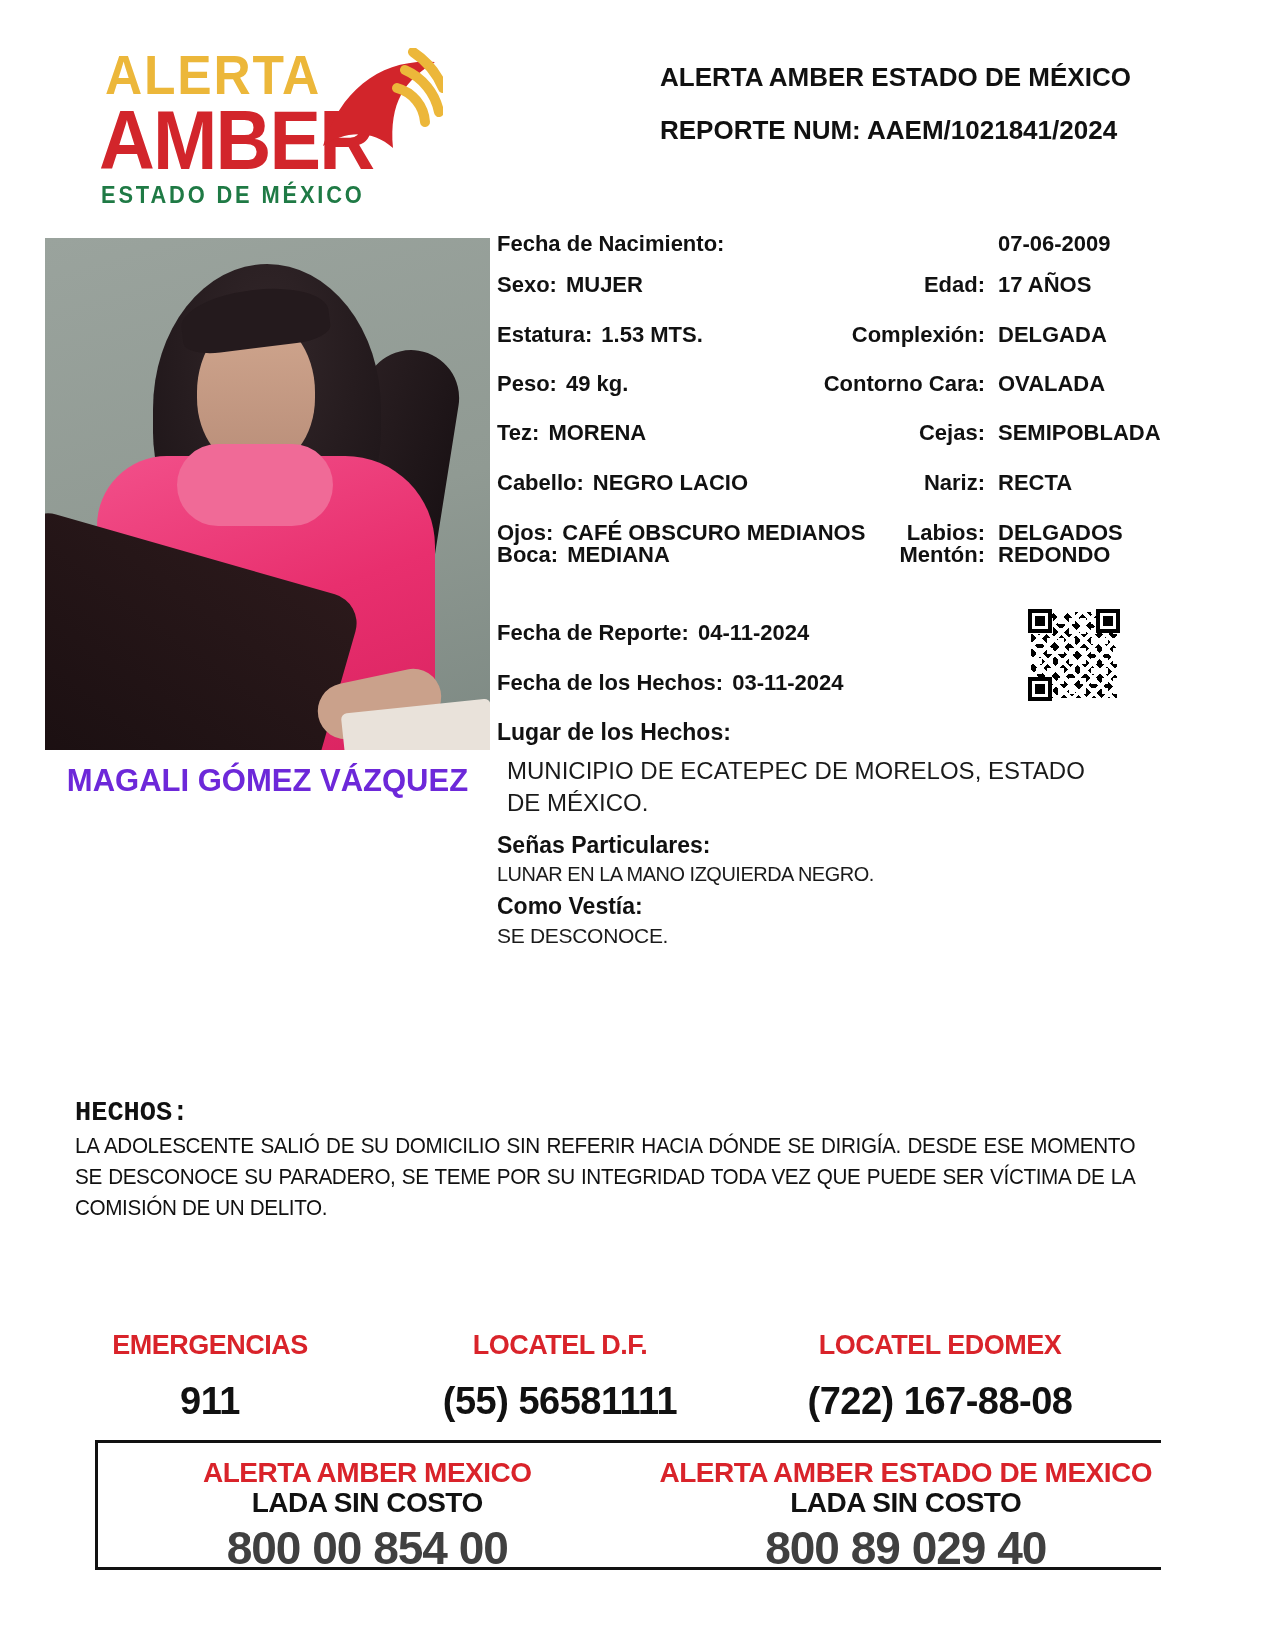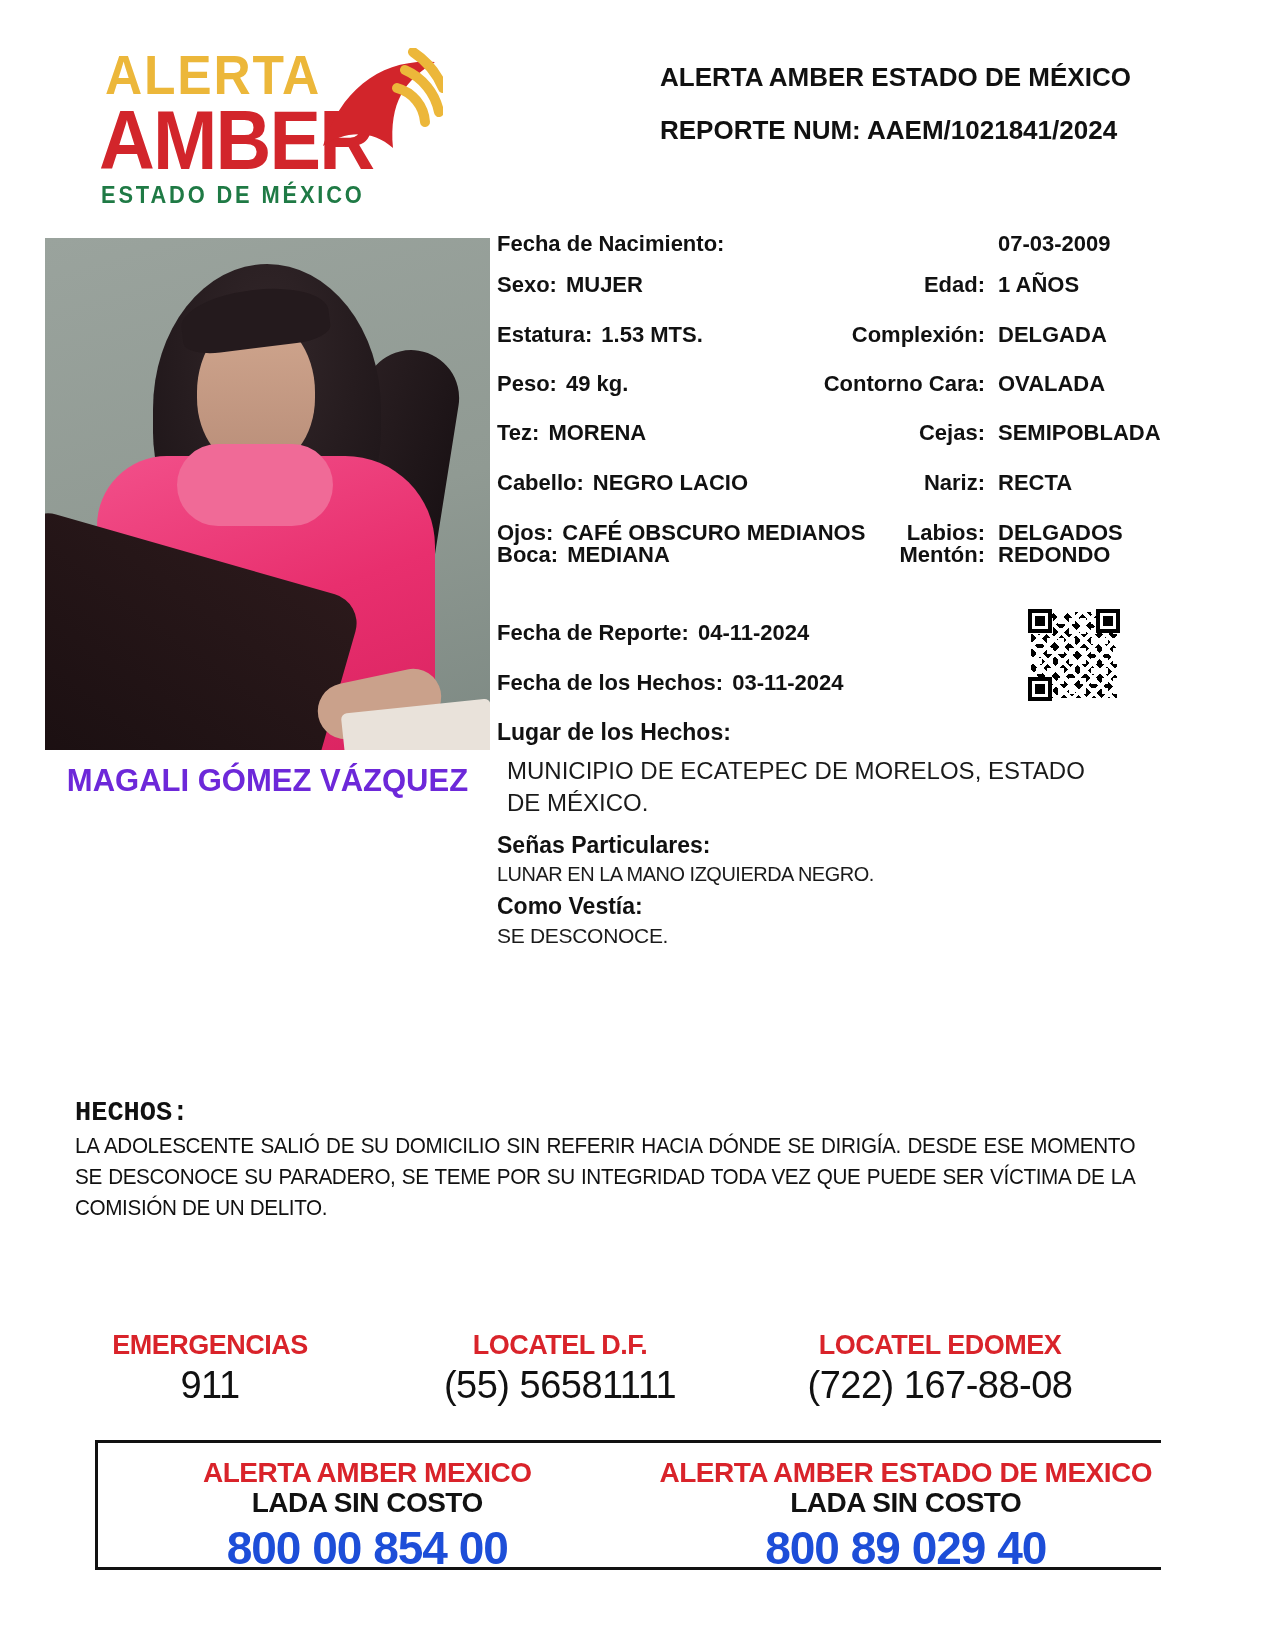--- a/index.html
+++ b/index.html
@@ -84,32 +84,32 @@
   .qr-f.tl { left:0; top:0; } .qr-f.tr { right:0; top:0; } .qr-f.bl { left:0; bottom:0; }
 
   
   .facts-label { left:75px; top:1098px; font-size:27px; font-weight:bold;font-family:Liberation Mono, monospace; }
   .facts-text { left:75px; top:1130px; width:1128px; font-size:22px; line-height:31px;
     text-align:justify; letter-spacing:-0.4px; transform:scaleX(.94); transform-origin:0 0; }
 
   
   .contact { position:absolute; text-align:center; }
   .contact .clabel { font-size:27px; font-weight:bold; color:#d9232a; letter-spacing:-0.5px; }
-  .contact .cnumber { font-size:38px; font-weight:normal; color:#111; margin-top:3px; letter-spacing:-0.5px; }
+  .contact .cnumber { font-size:38px; font-weight:bold; color:#111; margin-top:19px; letter-spacing:-0.5px; }
   .c1 { left:75px;  top:1330px; width:270px; }
   .c2 { left:395px; top:1330px; width:330px; }
   .c3 { left:760px; top:1330px; width:360px; }
 
   
   .hotbox { left:95px; top:1440px; width:1083px; height:130px; border:3px solid #111;
     box-sizing:border-box; display:flex; }
   .hotcol { flex:1 1 50%; text-align:center; padding-top:14px; }
   .hot-title { font-size:28px; font-weight:bold; color:#d9232a; letter-spacing:-0.5px; }
   .hot-sub { font-size:28px; font-weight:bold; color:#111; margin-top:-2px; letter-spacing:-0.5px; }
-  .hot-num { font-size:46px; font-weight:bold; color:#1d4ed8; margin-top:2px; letter-spacing:-1px; }
+  .hot-num { font-size:46px; font-weight:bold; color:#404040; margin-top:2px; letter-spacing:-1px; }
 </style>
 </head>
 <body>
 
 <div class="page">
 
   <div class="abs logo">
     <div class="logo-alerta">ALERTA</div>
     <div class="logo-amber">AMBER</div>
     <svg class="logo-swoosh" viewBox="0 0 130 115">
@@ -131,28 +131,28 @@
     <div class="ph-bangs"></div>
     <div class="ph-jacket"></div>
     <div class="ph-collar"></div>
     <div class="ph-couch"></div>
     <div class="ph-hand"></div>
     <div class="ph-paper"></div>
   </div>
   <div class="abs person-name">MAGALI GÓMEZ VÁZQUEZ</div>
 
   <div class="drow" style="top:231px">
-    <span class="blabel">Fecha de Nacimiento:</span><span class="bvalue">07-03-2009</span>
+    <span class="blabel">Fecha de Nacimiento:</span><span class="bvalue">07-06-2009</span>
   </div>
 
   <div class="drow" style="top:272px">
     <span>Sexo:</span><span class="dgap"></span><span>MUJER</span>
     <span class="pair-right">
         <span class="rlabel">Edad:</span>
-        <span class="rvalue">1 AÑOS</span>
+        <span class="rvalue">17 AÑOS</span>
       </span>
   </div>
   <div class="drow" style="top:322px">
     <span>Estatura:</span><span class="dgap"></span><span>1.53 MTS.</span>
     <span class="pair-right">
         <span class="rlabel">Complexión:</span>
         <span class="rvalue">DELGADA</span>
       </span>
   </div>
   <div class="drow" style="top:371px">

